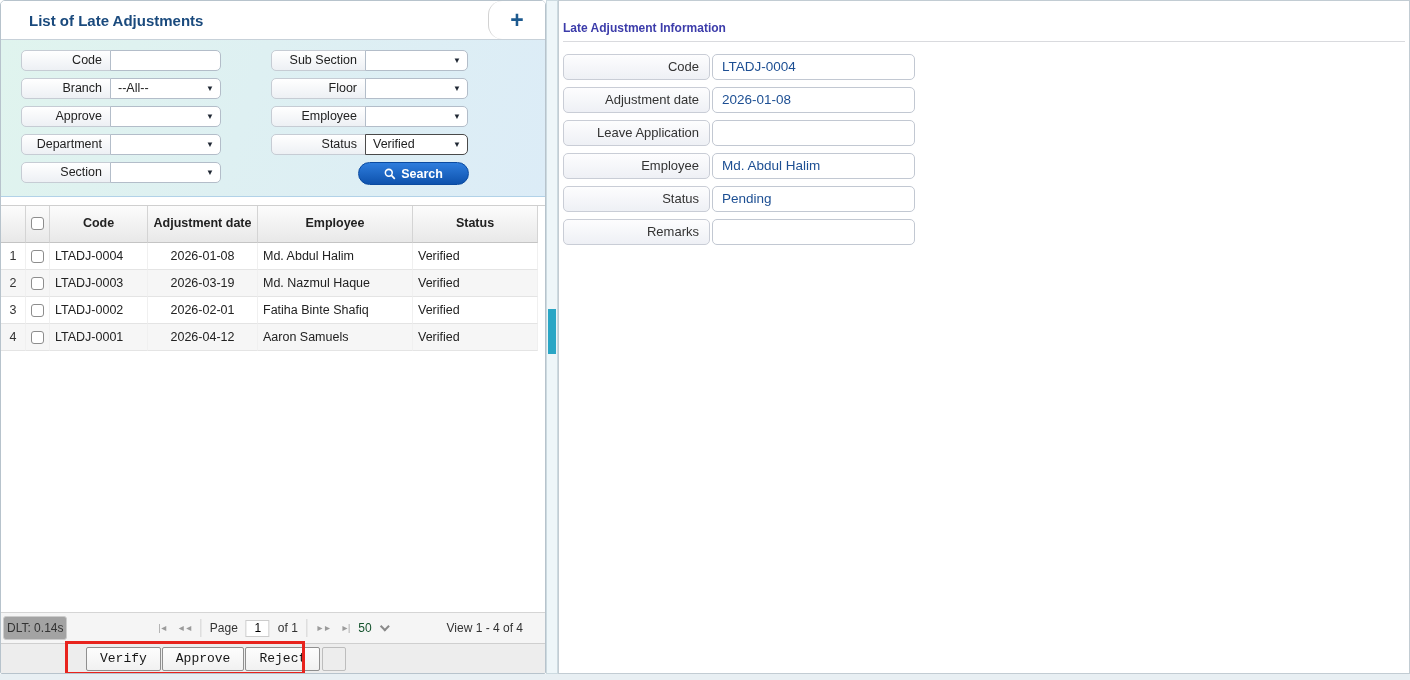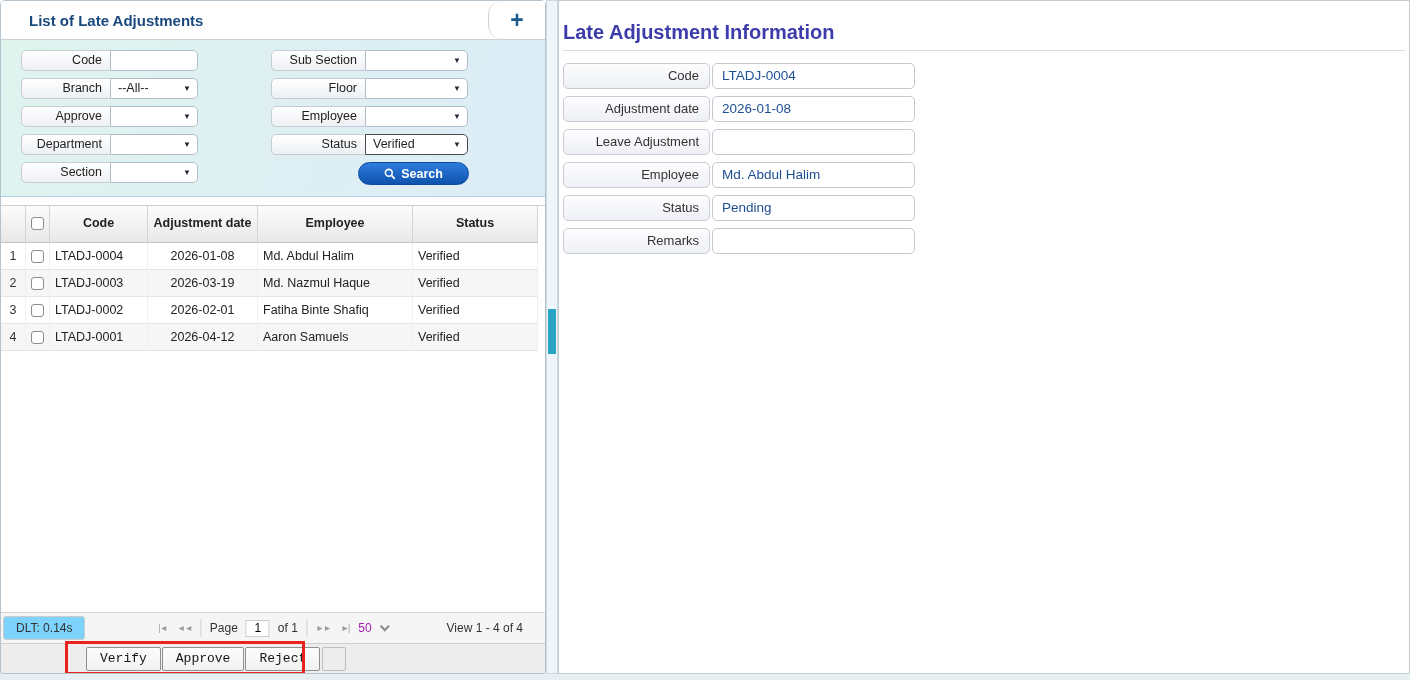--- a/index.html
+++ b/index.html
@@ -46,21 +46,21 @@
     background:linear-gradient(#ffffff,#edf0f4);
     font-size:12.5px; color:#222; text-align:right; padding-right:8px; line-height:19px;
   }
   .fcol-left  .f-label { width:90px; }
   .fcol-right .f-label { width:95px; }
   .f-input, .f-select {
     height:21px; margin-left:-1px; border:1px solid #b3bdc9; border-radius:0 5px 5px 0;
     background:#fff; font-size:12.5px; color:#222; line-height:19px;
   }
   .f-input { padding:0 6px; font-family:inherit; outline:none; }
-  .fcol-left  .f-input, .fcol-left  .f-select { width:88px; }
+  .fcol-left  .f-input, .fcol-left  .f-select { width:111px; }
   .fcol-right .f-select { width:103px; }
   .f-select { position:relative; padding-left:7px; cursor:pointer; }
   .f-select .arrow {
     position:absolute; right:6px; top:0; line-height:19px; font-size:8px; color:#1f2733;
   }
   .f-select.focused { border-color:#4a4a4a; }
   .search-row { margin-left:87px; margin-top:1px; }
   .search-btn {
     width:111px; height:23px; border-radius:12px; border:1px solid #0a4aa0;
     background:linear-gradient(#2e7ddd,#0e52ad);
@@ -89,27 +89,27 @@
   .cb {
     display:inline-block; width:13px; height:13px; border:1.5px solid #8d8d8d;
     border-radius:3px; background:#fff; vertical-align:middle; cursor:pointer;
   }
 
   
   .pager {
     flex:0 0 31px; position:relative; display:flex; align-items:center;
     background:#f5f5f5; border-top:1px solid #d5d5d5; font-size:12px; color:#333;
   }
-  .dlt-box { margin-left:2px; border:1px solid #cccccc; border-radius:3px; padding:4px 12px; background:#7dd3fc; }
+  .dlt-box { margin-left:2px; border:1px solid #cccccc; border-radius:3px; padding:4px 3px; background:#a3a3a3; }
   .pager-center { position:absolute; left:50%; transform:translateX(-50%); display:flex; align-items:center; gap:8px; }
   .pg-ico { color:#9b9b9b; font-size:8.5px; letter-spacing:-1px; cursor:default; background:none; border:none; padding:0 1px; font-family:inherit; }
   .pg-sep { width:1px; height:18px; background:#d2d2d2; }
   .page-input { width:24px; height:17px; border:1px solid #ccc; background:#fff; font-size:12px; text-align:center; font-family:inherit; padding:0; }
   .page-size-wrap { display:flex; align-items:center; gap:10px; cursor:pointer; }
-  .page-size { color:#a21caf; }
+  .page-size { color:#14532d; }
   .chev { width:7px; height:7px; border-right:2px solid #8a8a8a; border-bottom:2px solid #8a8a8a; transform:rotate(45deg); margin-top:-4px; }
   .view-info { margin-left:auto; margin-right:22px; }
 
   
   .action-bar {
     flex:0 0 30px; display:flex; align-items:center;
     background:#ededed; border-top:1px solid #cfcfcf;
   }
   .btn-group { margin-left:85px; display:flex; align-items:center; }
   .action-btn {
@@ -136,21 +136,21 @@
     position:absolute; left:558px; top:0; width:852px; height:674px;
     background:#fff; border:1px solid #c2ccd3; display:flex; flex-direction:column;
   }
   .right-panel .panel-title { padding-left:10px; }
   .hdr-actions { margin-left:auto; display:flex; align-items:center; height:100%; }
   .hdr-sep { width:1px; height:30px; background:#d7d7d7; border-radius:1px; }
   .edit-btn { width:46px; height:100%; display:flex; align-items:center; justify-content:center; background:none; border:none; cursor:pointer; }
   .add-reason { padding:0 14px; height:100%; background:none; border:none; font-size:13px; color:#173f63; font-family:inherit; cursor:pointer; }
 
   .detail-body { flex:1; padding:12px 4px 0 4px; }
-  .section-title { font-size:20px; font-weight:600; color:#3c3caa; margin:8px 0 6px 0; }
+  .section-title { font-size:12px; font-weight:600; color:#3c3caa; margin:8px 0 6px 0; }
   .section-rule { border:none; border-top:1px solid #d9dade; margin:0 0 12px 0; }
   .d-row { display:flex; margin-bottom:7px; }
   .d-label {
     width:147px; height:26px; border:1px solid #c9cdd6; border-radius:5px;
     background:linear-gradient(#fdfdfe,#eef0f5);
     text-align:right; padding-right:10px; font-size:13px; color:#333; line-height:24px;
   }
   .d-value {
     width:203px; height:26px; border:1px solid #c2c8d2; border-radius:5px;
     background:#fff; margin-left:2px; padding-left:9px;
@@ -350,21 +350,21 @@
 
       <div class="d-row">
         <span class="d-label">Code</span>
         <span class="d-value">LTADJ-0004</span>
       </div>
       <div class="d-row">
         <span class="d-label">Adjustment date</span>
         <span class="d-value">2026-01-08</span>
       </div>
       <div class="d-row">
-        <span class="d-label">Leave Adjustment</span>
+        <span class="d-label">Leave Application</span>
         <span class="d-value"></span>
       </div>
       <div class="d-row">
         <span class="d-label">Employee</span>
         <span class="d-value">Md. Abdul Halim</span>
       </div>
       <div class="d-row">
         <span class="d-label">Status</span>
         <span class="d-value">Pending</span>
       </div>

